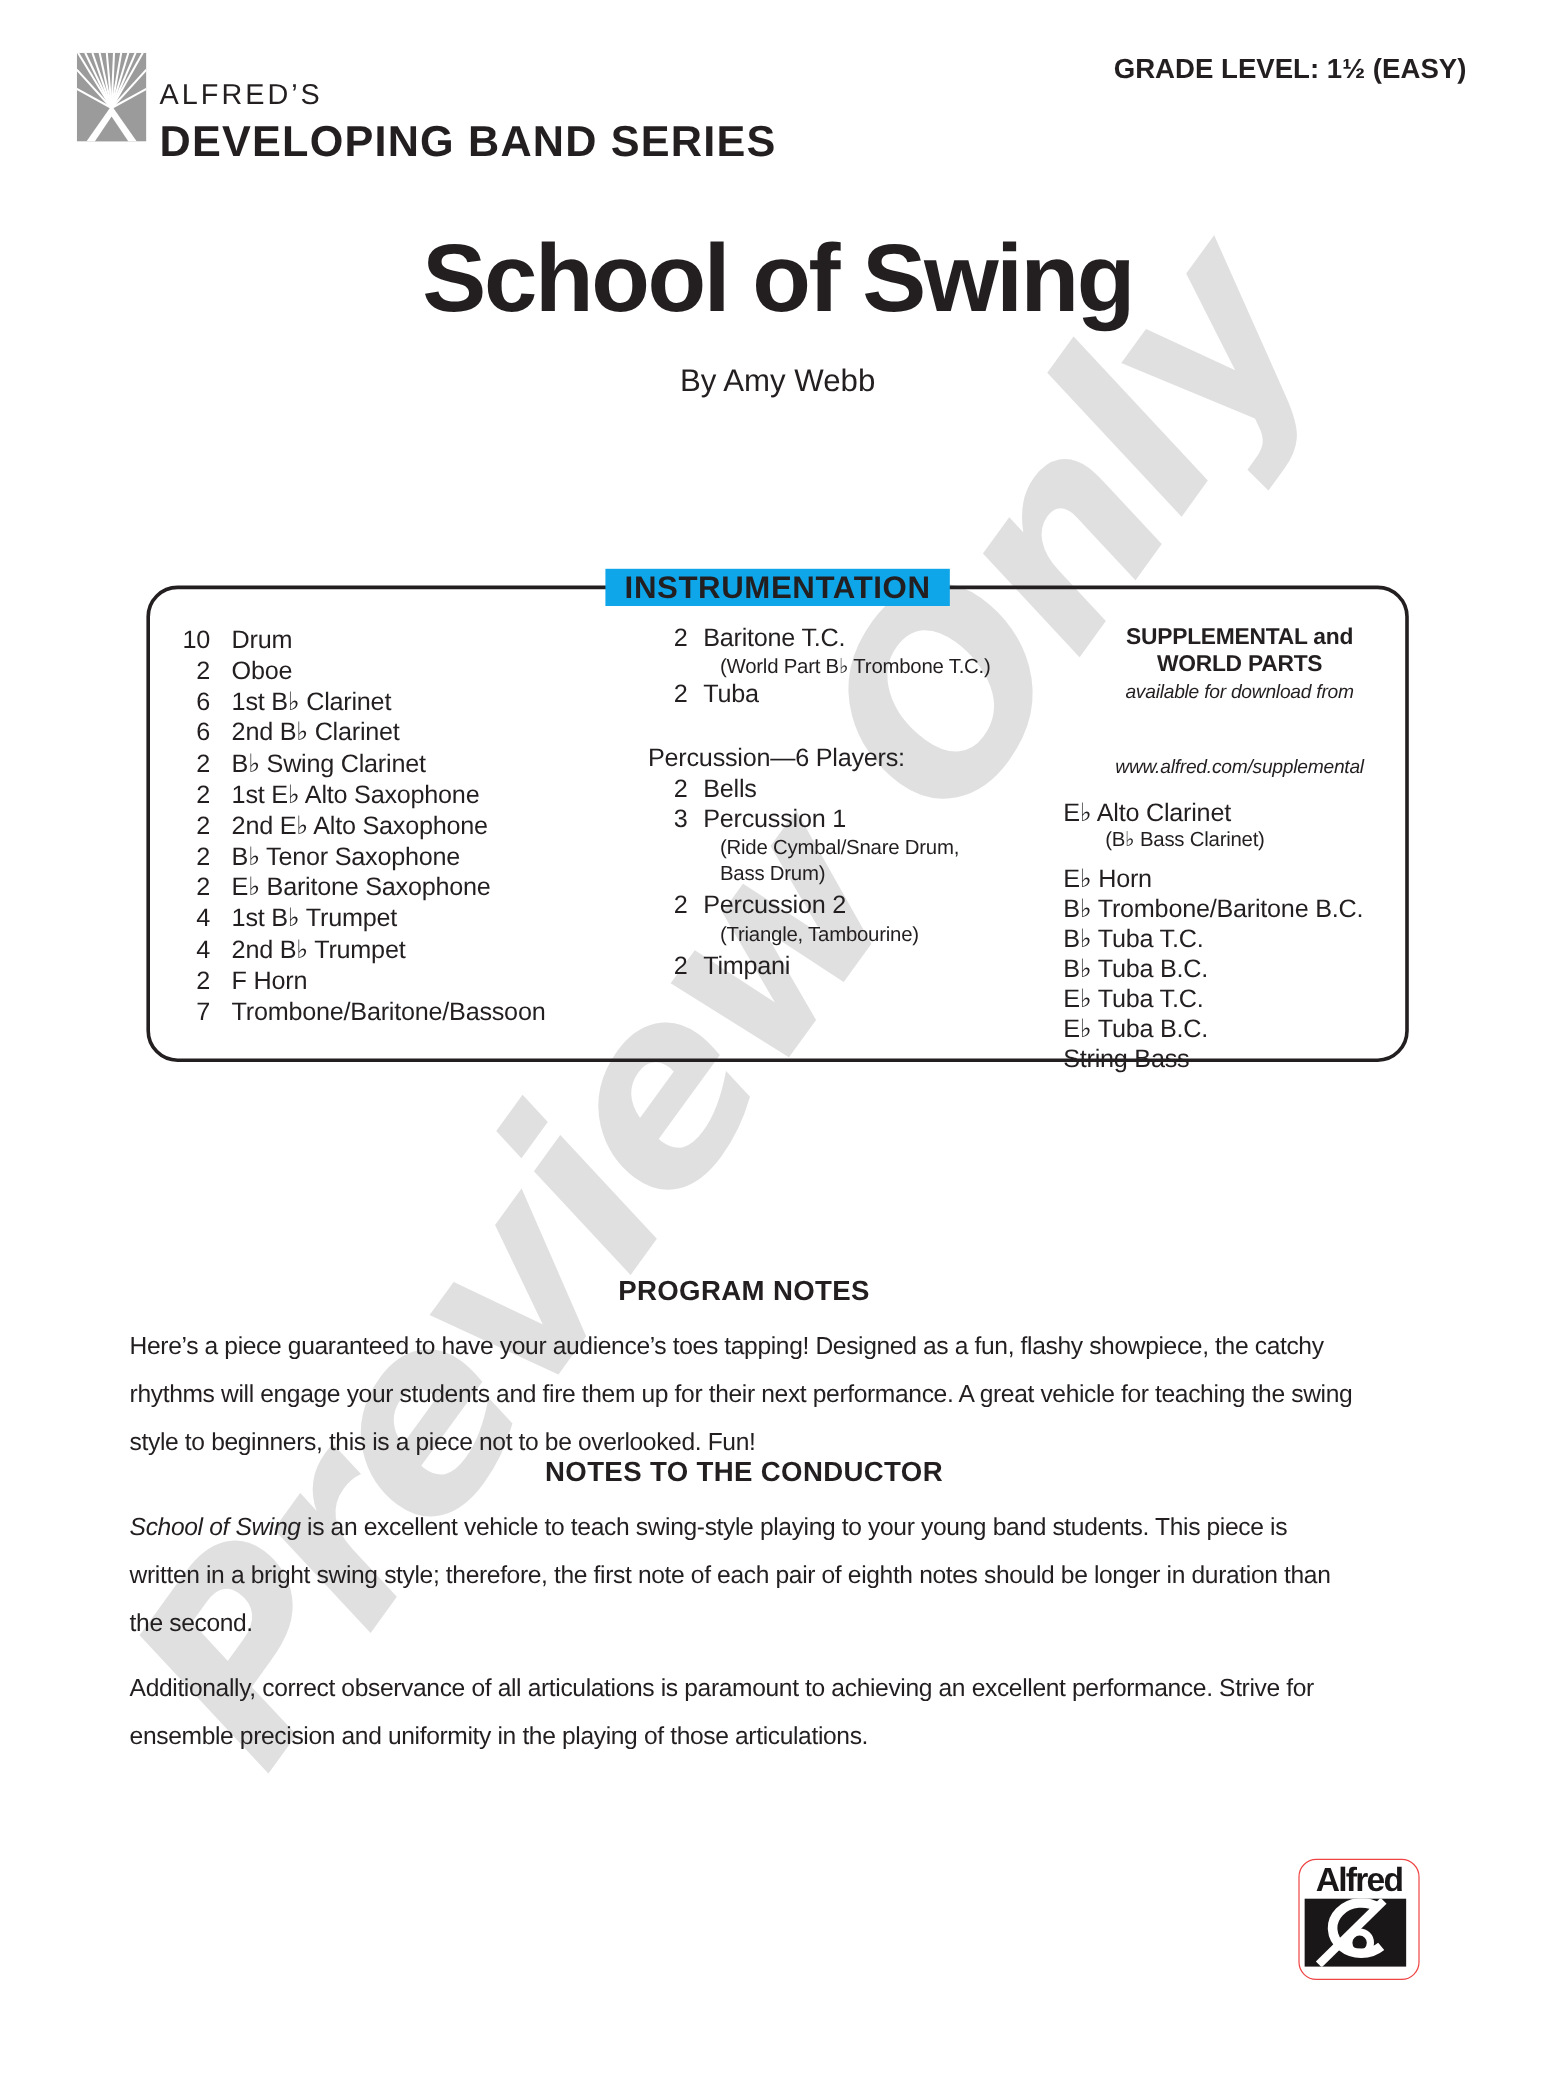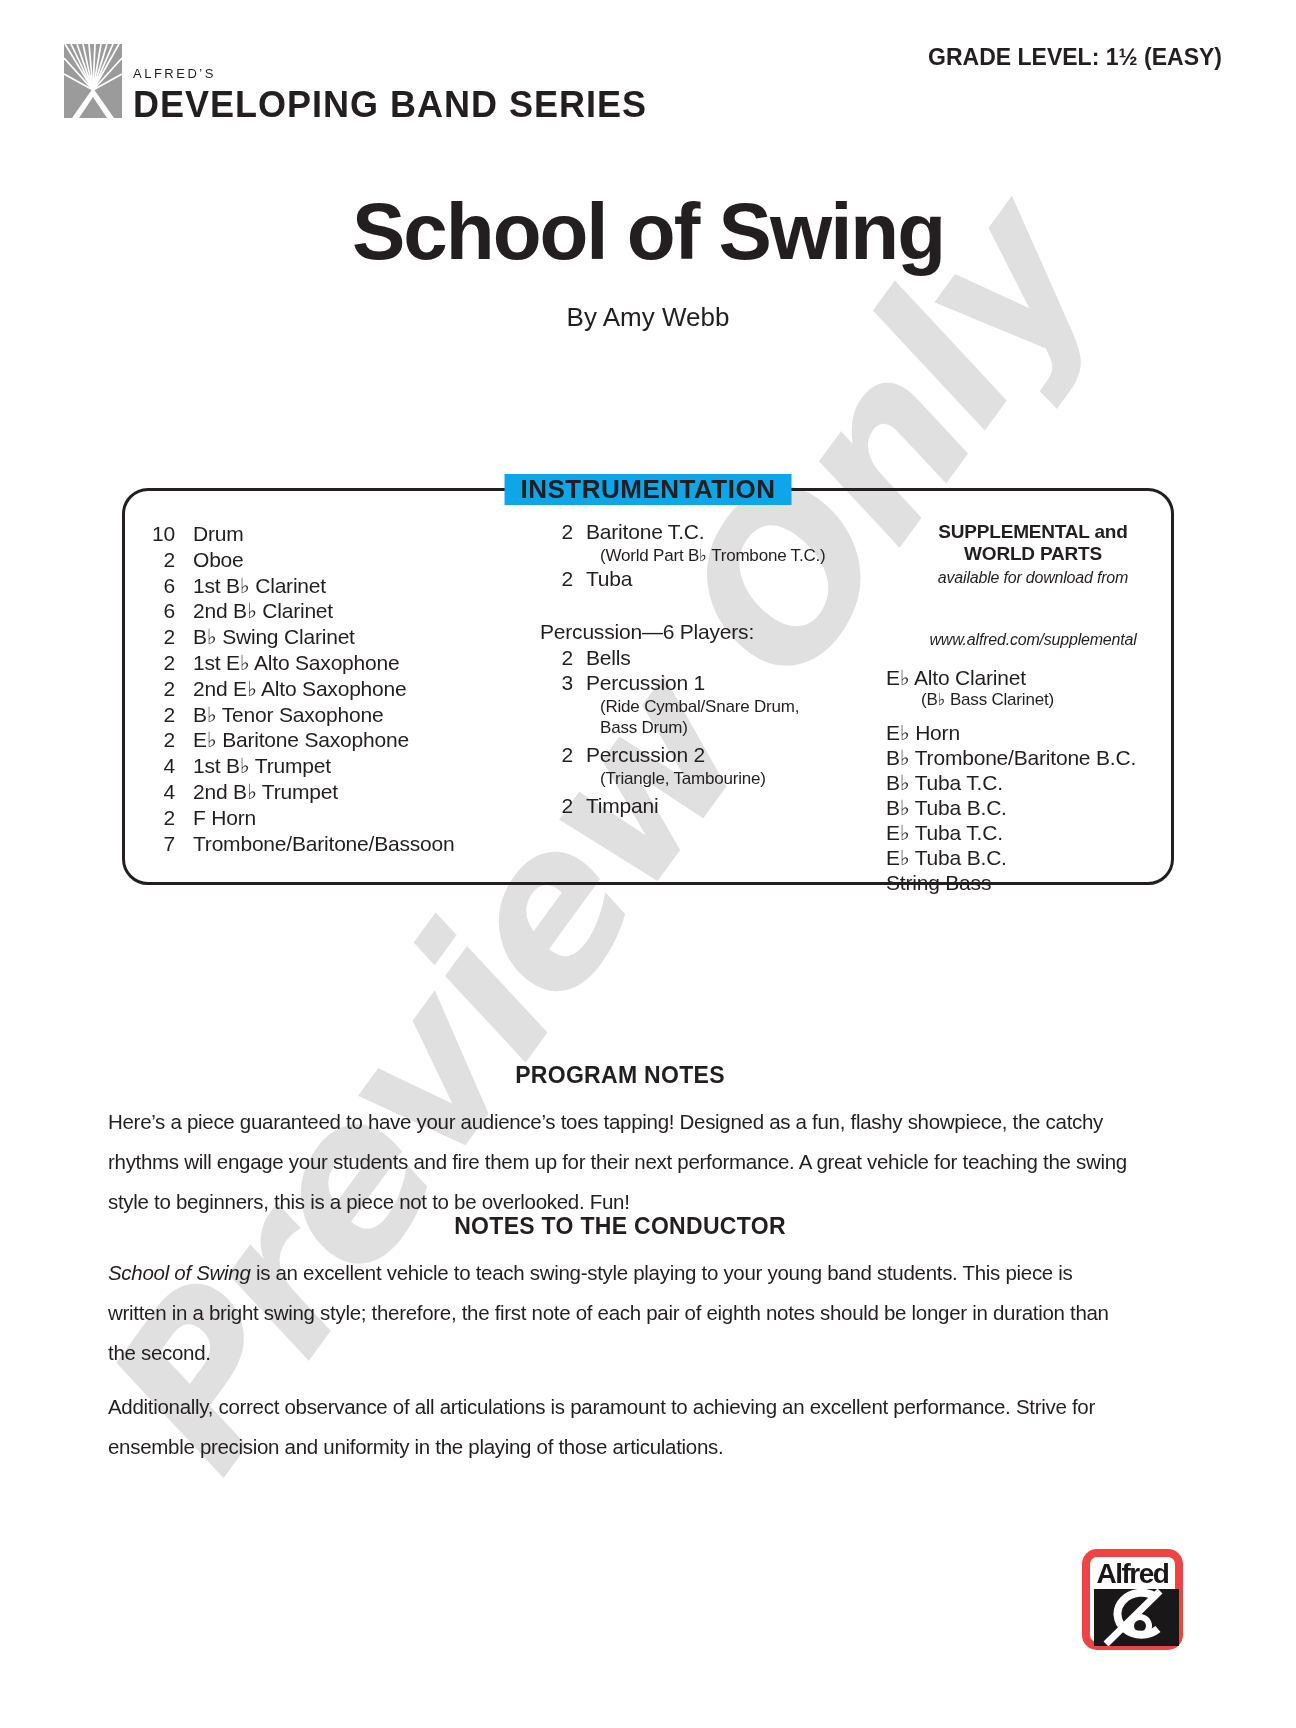--- a/index.html
+++ b/index.html
@@ -17,21 +17,21 @@
     position:absolute; left:600px; top:835px; z-index:1;
     transform:translate(-50%,-50%) rotate(-54deg);
     font:italic 700 212px "DejaVu Sans",sans-serif;
     letter-spacing:-6px; color:#e0e0e0; white-space:nowrap;
     user-select:none;
   }
 
   
   .brand-logo { position:absolute; left:64px; top:44px; width:58px; height:74px; }
   .brand-text { position:absolute; left:133px; top:66px; }
-  .brand-line1 { font-size:13px; letter-spacing:2.5px; font-weight:500; }
+  .brand-line1 { font-size:24px; letter-spacing:2.5px; font-weight:500; }
   .brand-line2 { font-size:36px; font-weight:bold; letter-spacing:1px; margin-top:3px; }
   .grade-level { position:absolute; right:74px; top:44px; font-size:23px; font-weight:bold; }
 
   
   .title { position:absolute; left:0; top:186px; width:1296px; text-align:center;
            font-size:80px; font-weight:bold; letter-spacing:-2px; }
   .byline { position:absolute; left:0; top:302px; width:1296px; text-align:center; font-size:26px; }
 
   
   .inst-box { position:absolute; left:122px; top:488px; width:1052px; height:397px;
@@ -58,21 +58,21 @@
 
   
   .notes-col { position:absolute; left:108px; width:1024px; }
   .sec-heading { text-align:center; font-size:23px; font-weight:bold; letter-spacing:0.3px; }
   .body-text { font-size:20.5px; line-height:40px; letter-spacing:-0.3px; margin-top:13px; }
   .para2 { margin-top:14px; }
   .ital { font-style:italic; }
 
   
   .alfred-logo { position:absolute; left:1082px; top:1549px; width:101px; height:101px;
-                 border:8px solid #ef4444; border-radius:15px; background:#fff; padding:2px 4px; }
+                 border:1px solid #ef4444; border-radius:15px; background:#fff; padding:2px 4px; }
   .alfred-word { font-size:28px; font-weight:bold; letter-spacing:-1.5px; text-align:center;
                  line-height:30px; color:#1a1718; }
   .footer-note { position:absolute; left:0; top:1681px; width:1296px; text-align:center;
                  font-size:15.5px; letter-spacing:-0.2px; }
 </style>
 </head>
 <body>
 
 <div class="watermark">Preview Only</div>
 

